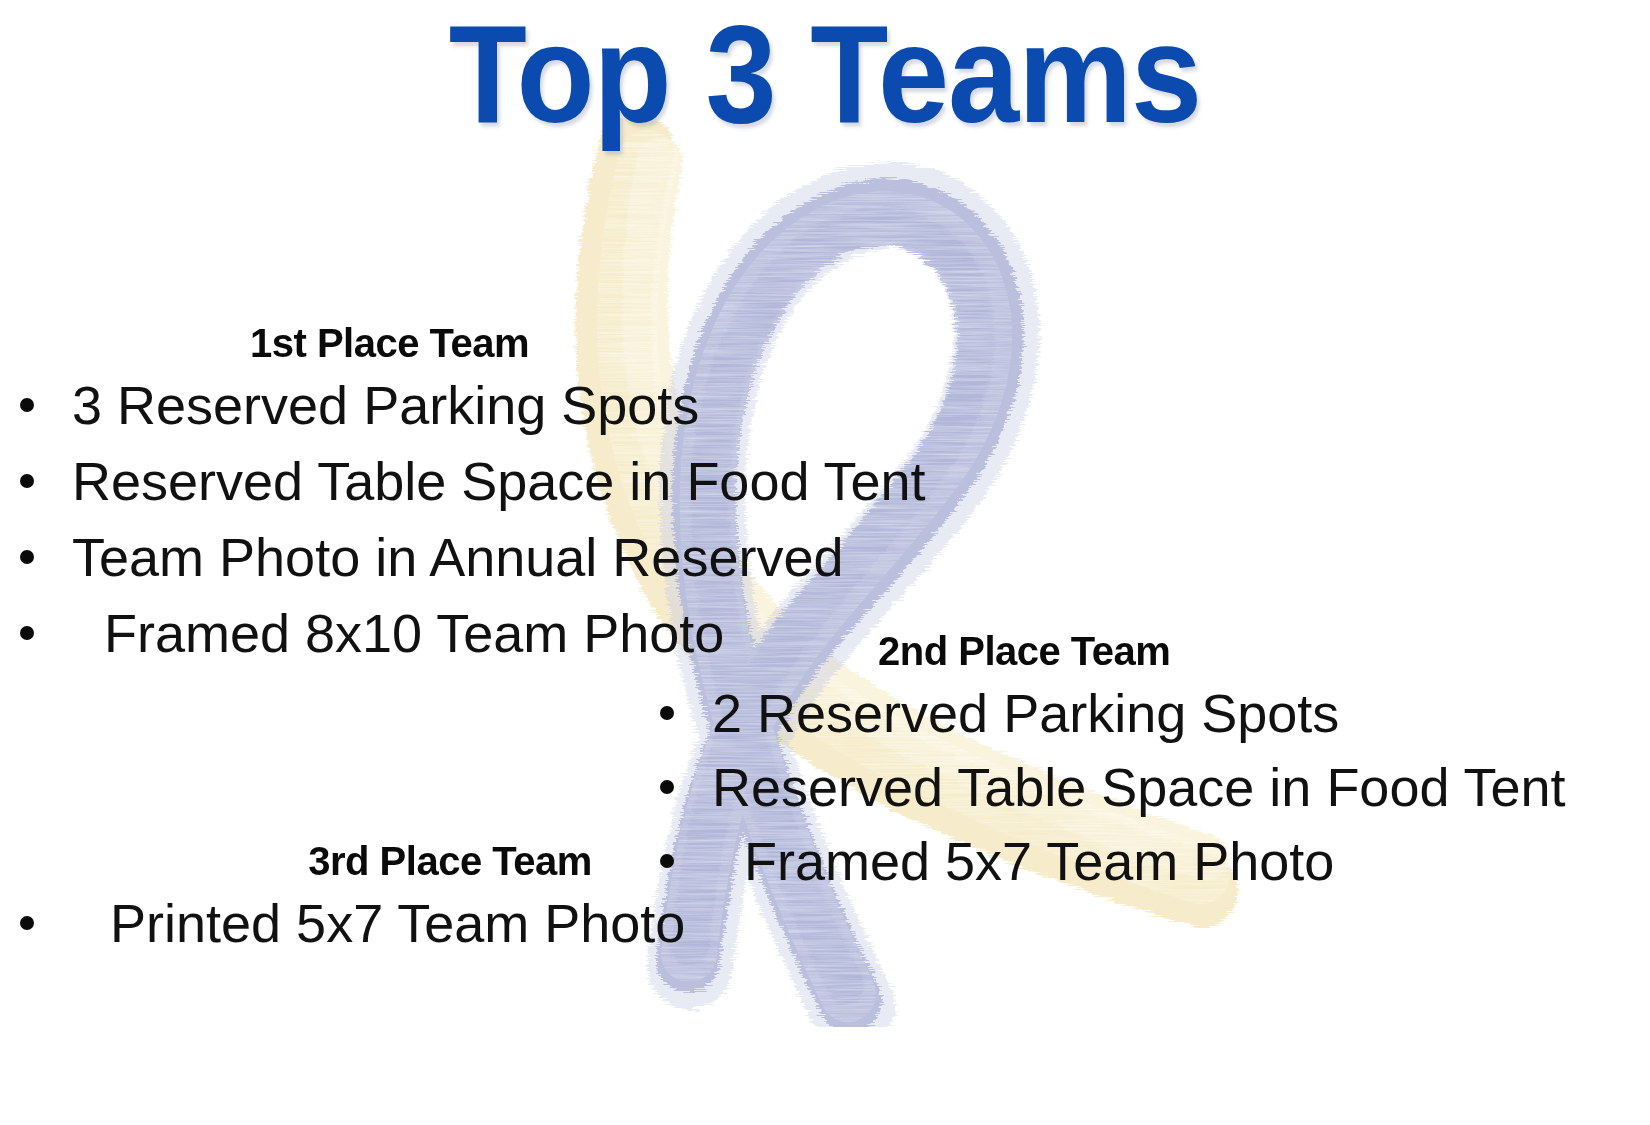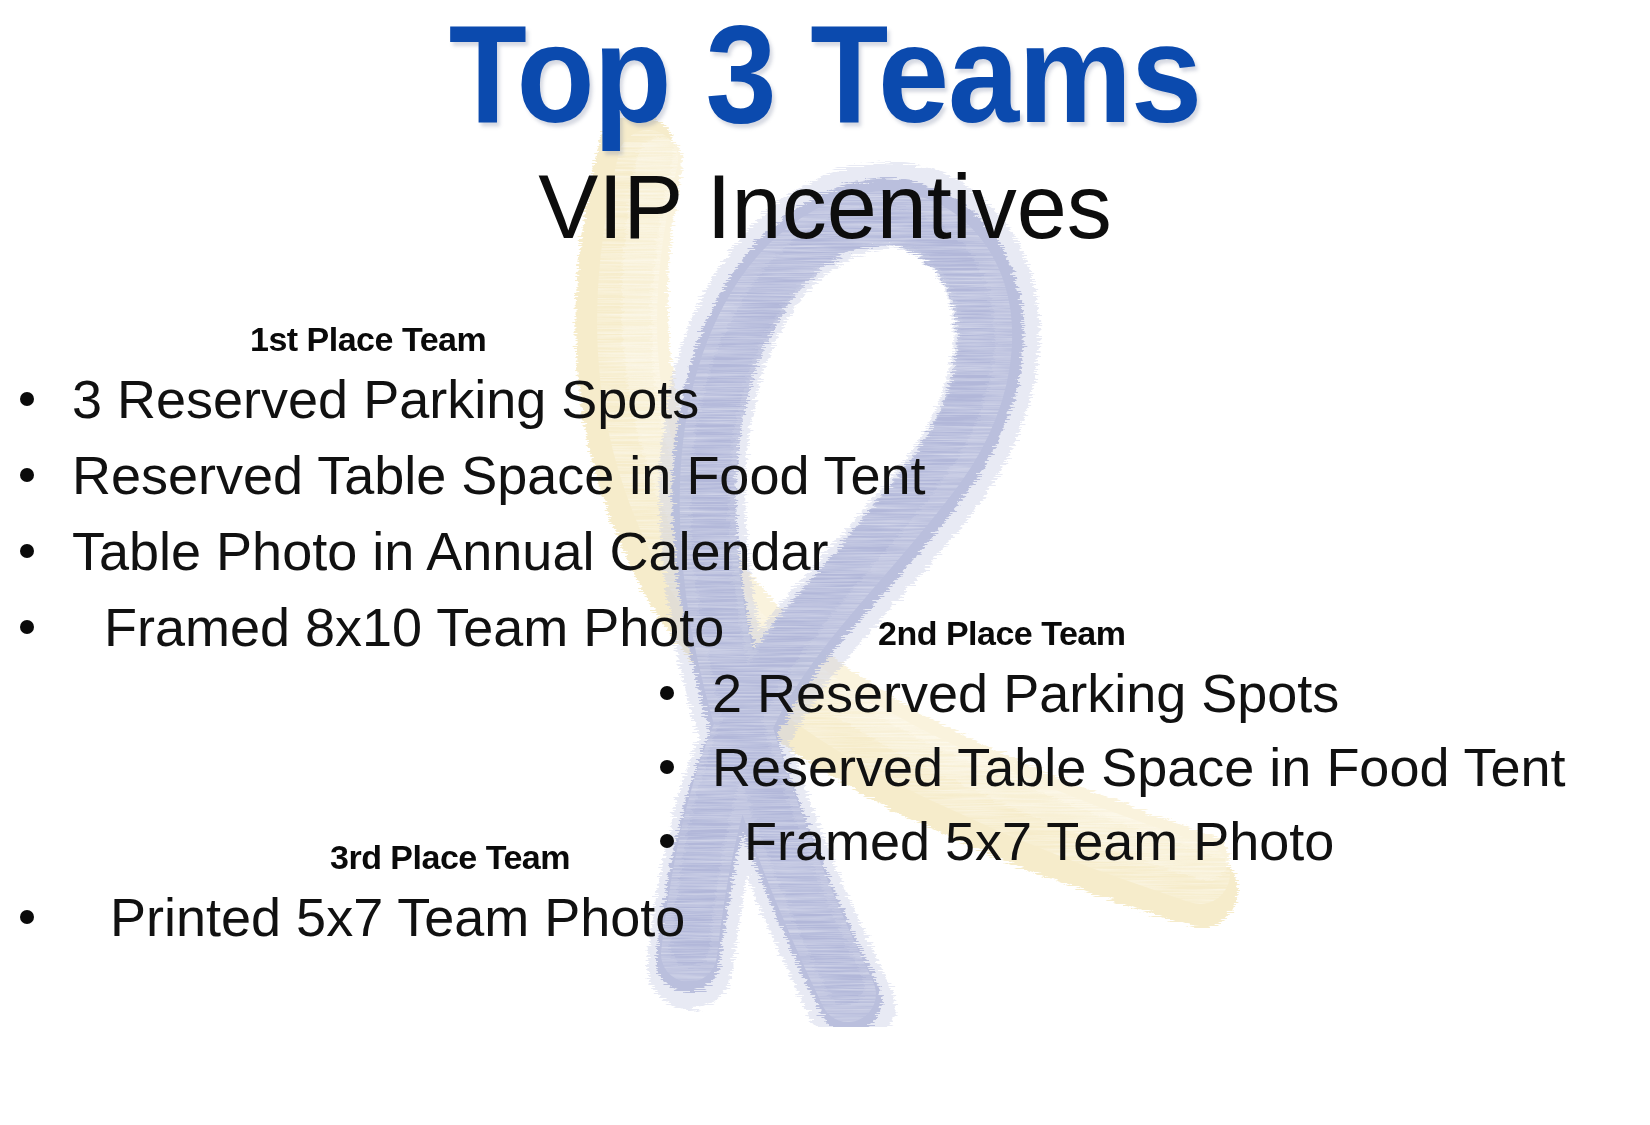--- a/index.html
+++ b/index.html
@@ -64,21 +64,21 @@
   }
 
   
   .award-block {
     position: absolute;
     z-index: 4;
   }
   .award-heading {
     font-family: "Liberation Sans", sans-serif;
     font-weight: 700;
-    font-size: 34px;
+    font-size: 40px;
     line-height: 1.05;
     color: #0a0a0a;
     letter-spacing: -0.5px;
     margin: 0 0 14px 0;
     white-space: nowrap;
   }
   .award-list {
     list-style: none;
     margin: 0;
     padding: 0;
@@ -114,21 +114,21 @@
     width: 900px;
   }
   #block-first .award-heading {
     text-align: left;
     padding-left: 230px;
   }
 
   
   #block-second {
     left: 660px;
-    top: 616px;
+    top: 630px;
     width: 900px;
   }
   #block-second .award-heading {
     text-align: left;
     padding-left: 218px;
   }
   #block-second .award-list li { margin-bottom: 20px; }
 
   
   #block-third {
@@ -199,37 +199,36 @@
                C 718 760, 700 852, 690 948" fill="none" stroke="#A3AAD2" stroke-width="38" stroke-linecap="round" stroke-linejoin="round" opacity="0.85"></path>
 
       <path filter="url(#streaks)" d="M 848 994 C 800 894, 744 758, 718 620 C 698 500, 704 384, 762 296 C 812 222, 896 194, 950 246 C 1002 298, 992 392, 938 466 C 880 546, 802 616, 758 696 C 720 766, 700 856, 689 954" fill="none" stroke="#FFFFFF" stroke-width="56" stroke-linecap="round" opacity="0.72"></path>
 
       <path filter="url(#brushTex)" d="M 852 1006 C 802 904, 740 762, 714 618 C 692 494, 698 376, 758 286 C 812 206, 904 178, 960 236 C 1016 292, 1004 394, 948 474 C 888 556, 808 624, 762 704 C 722 774, 702 862, 690 966" fill="none" stroke="#C6CBE4" stroke-width="86" stroke-linecap="round" opacity="0.40"></path>
     </g>
   </svg>
 
   <div class="title-wrap">
     <h1 id="main-title">Top 3 Teams</h1>
-    <h2 id="subtitle">VIP Incentives</h2>
   </div>
 
   <section class="award-block" id="block-first">
     <h3 class="award-heading">1st Place Team</h3>
     <ul class="award-list">
       <li>
         <span class="bullet-dot"></span>
         <span class="bullet-text">3 Reserved Parking Spots</span>
       </li>
       <li>
         <span class="bullet-dot"></span>
         <span class="bullet-text">Reserved Table Space in Food Tent</span>
       </li>
       <li>
         <span class="bullet-dot"></span>
-        <span class="bullet-text">Table Photo in Annual Calendar</span>
+        <span class="bullet-text">Team Photo in Annual Reserved</span>
       </li>
       <li>
         <span class="bullet-dot"></span>
         <span class="bullet-text">Framed 8x10 Team Photo</span>
       </li>
     </ul>
   </section>
 
   <section class="award-block" id="block-second">
     <h3 class="award-heading">2nd Place Team</h3>

